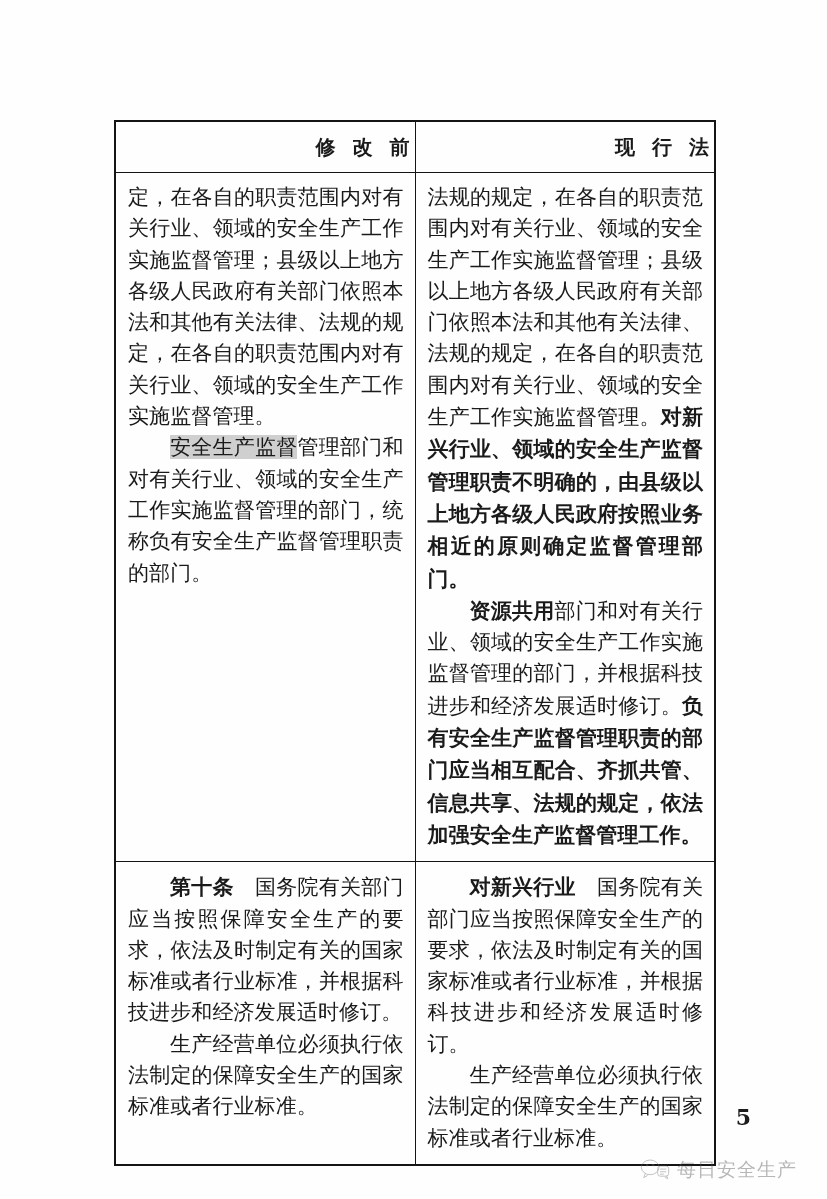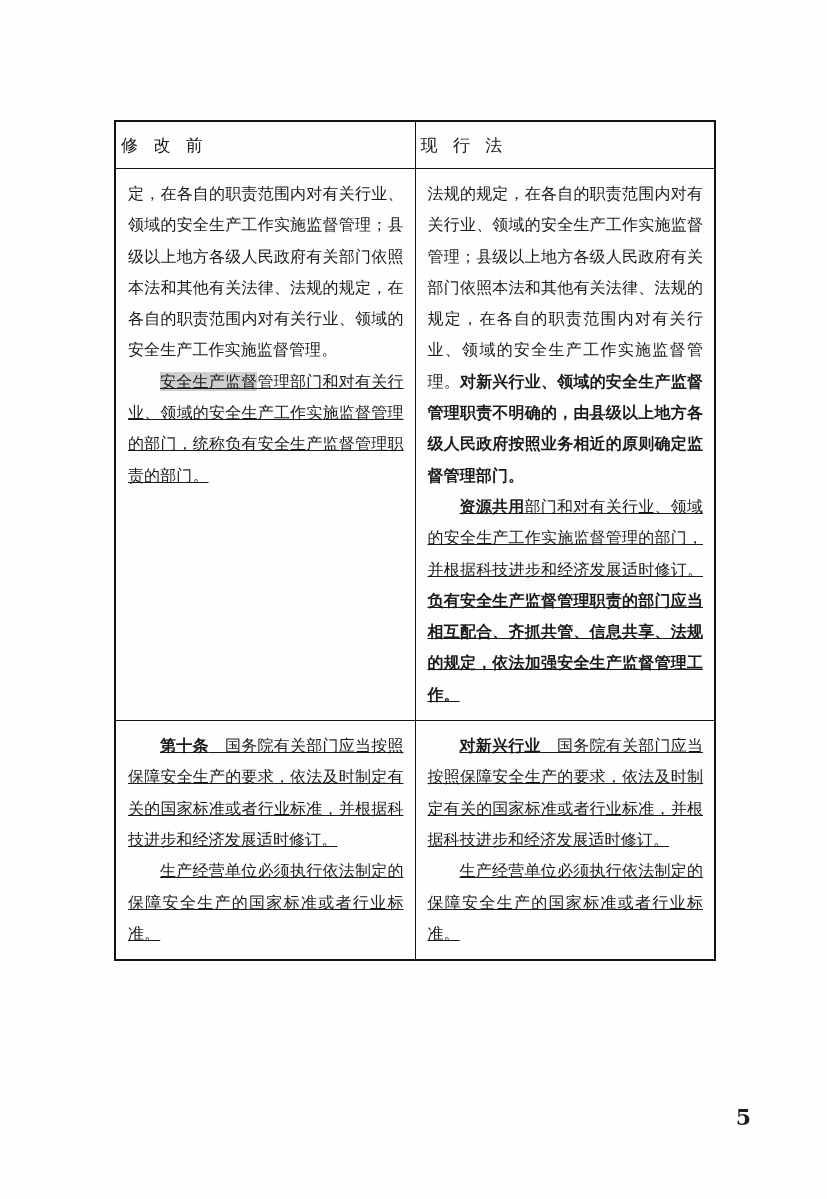--- a/index.html
+++ b/index.html
@@ -35,44 +35,44 @@
   .cmp-table col.c-left  { width: 300px; }
   .cmp-table col.c-right { width: 300px; }
 
   .cmp-table th,
   .cmp-table td {
     border: 1px solid #141414;
     vertical-align: top;
     padding: 0;
   }
   .cmp-table th {
-    text-align: left;
-    font-weight: 400;
-    font-size: 17px;
+    text-align: right;
+    font-weight: 700;
+    font-size: 20px;
     letter-spacing: 5px;
     padding: 12px 0 11px 0;
     text-indent: 5px;
     font-family: "DejaVu Serif", "Liberation Serif", serif;
   }
 
   .cell {
     padding: 9px 11px 10px 12px;
   }
 
   .para {
-    font-size: 16px;
+    font-size: 21px;
     line-height: 31.3px;
     text-align: justify;
     text-justify: inter-ideograph;
     margin: 0;
     letter-spacing: 0.1px;
     word-break: break-all;
   }
   .para + .para { margin-top: 0; }
-  .indent { text-indent: 2em; text-decoration: underline; }
+  .indent { text-indent: 2em; }
 
   .bold { font-weight: 700; }
   .hl   { background: #cfcfcf; }
 
   
   .para { text-align-last: left; }
 
   
   .page-number {
     position: absolute;
@@ -145,14 +145,30 @@
               <p class="para indent"><span class="bold">对新兴行业</span><span>　国务院有关部门应当按照保障安全生产的要求，依法及时制定有关的国家标准或者行业标准，并根据科技进步和经济发展适时修订。</span></p>
               <p class="para indent"><span>生产经营单位必须执行依法制定的保障安全生产的国家标准或者行业标准。</span></p>
             </div>
         </td>
       </tr>
     </tbody>
   </table>
 
   <div class="page-number">5</div>
 
+  <div class="watermark">
+    <span>
+      <svg class="wechat-icon" viewBox="0 0 34 28" fill="none" stroke="#6b6b6b" stroke-width="1.1">
+        <ellipse cx="11.5" cy="11" rx="10" ry="8.3"></ellipse>
+        <path d="M6 18.2 L4.2 22.6 L8.6 20.2"></path>
+        <circle cx="8" cy="8.6" r="0.9" fill="#6b6b6b"></circle>
+        <circle cx="15" cy="8.6" r="0.9" fill="#6b6b6b"></circle>
+        <rect x="20" y="9.5" width="12.5" height="11.5" rx="3"></rect>
+        <path d="M30 20.4 L31.6 24 L28.3 22.2"></path>
+        <line x1="22.6" y1="13" x2="29.8" y2="13"></line>
+        <line x1="22.6" y1="16" x2="29.8" y2="16"></line>
+        <line x1="22.6" y1="18.7" x2="27" y2="18.7"></line>
+      </svg>
+    </span>
+    <span class="wm-text">每日安全生产</span>
+  </div>
 
 </div>
 
 </body></html>

